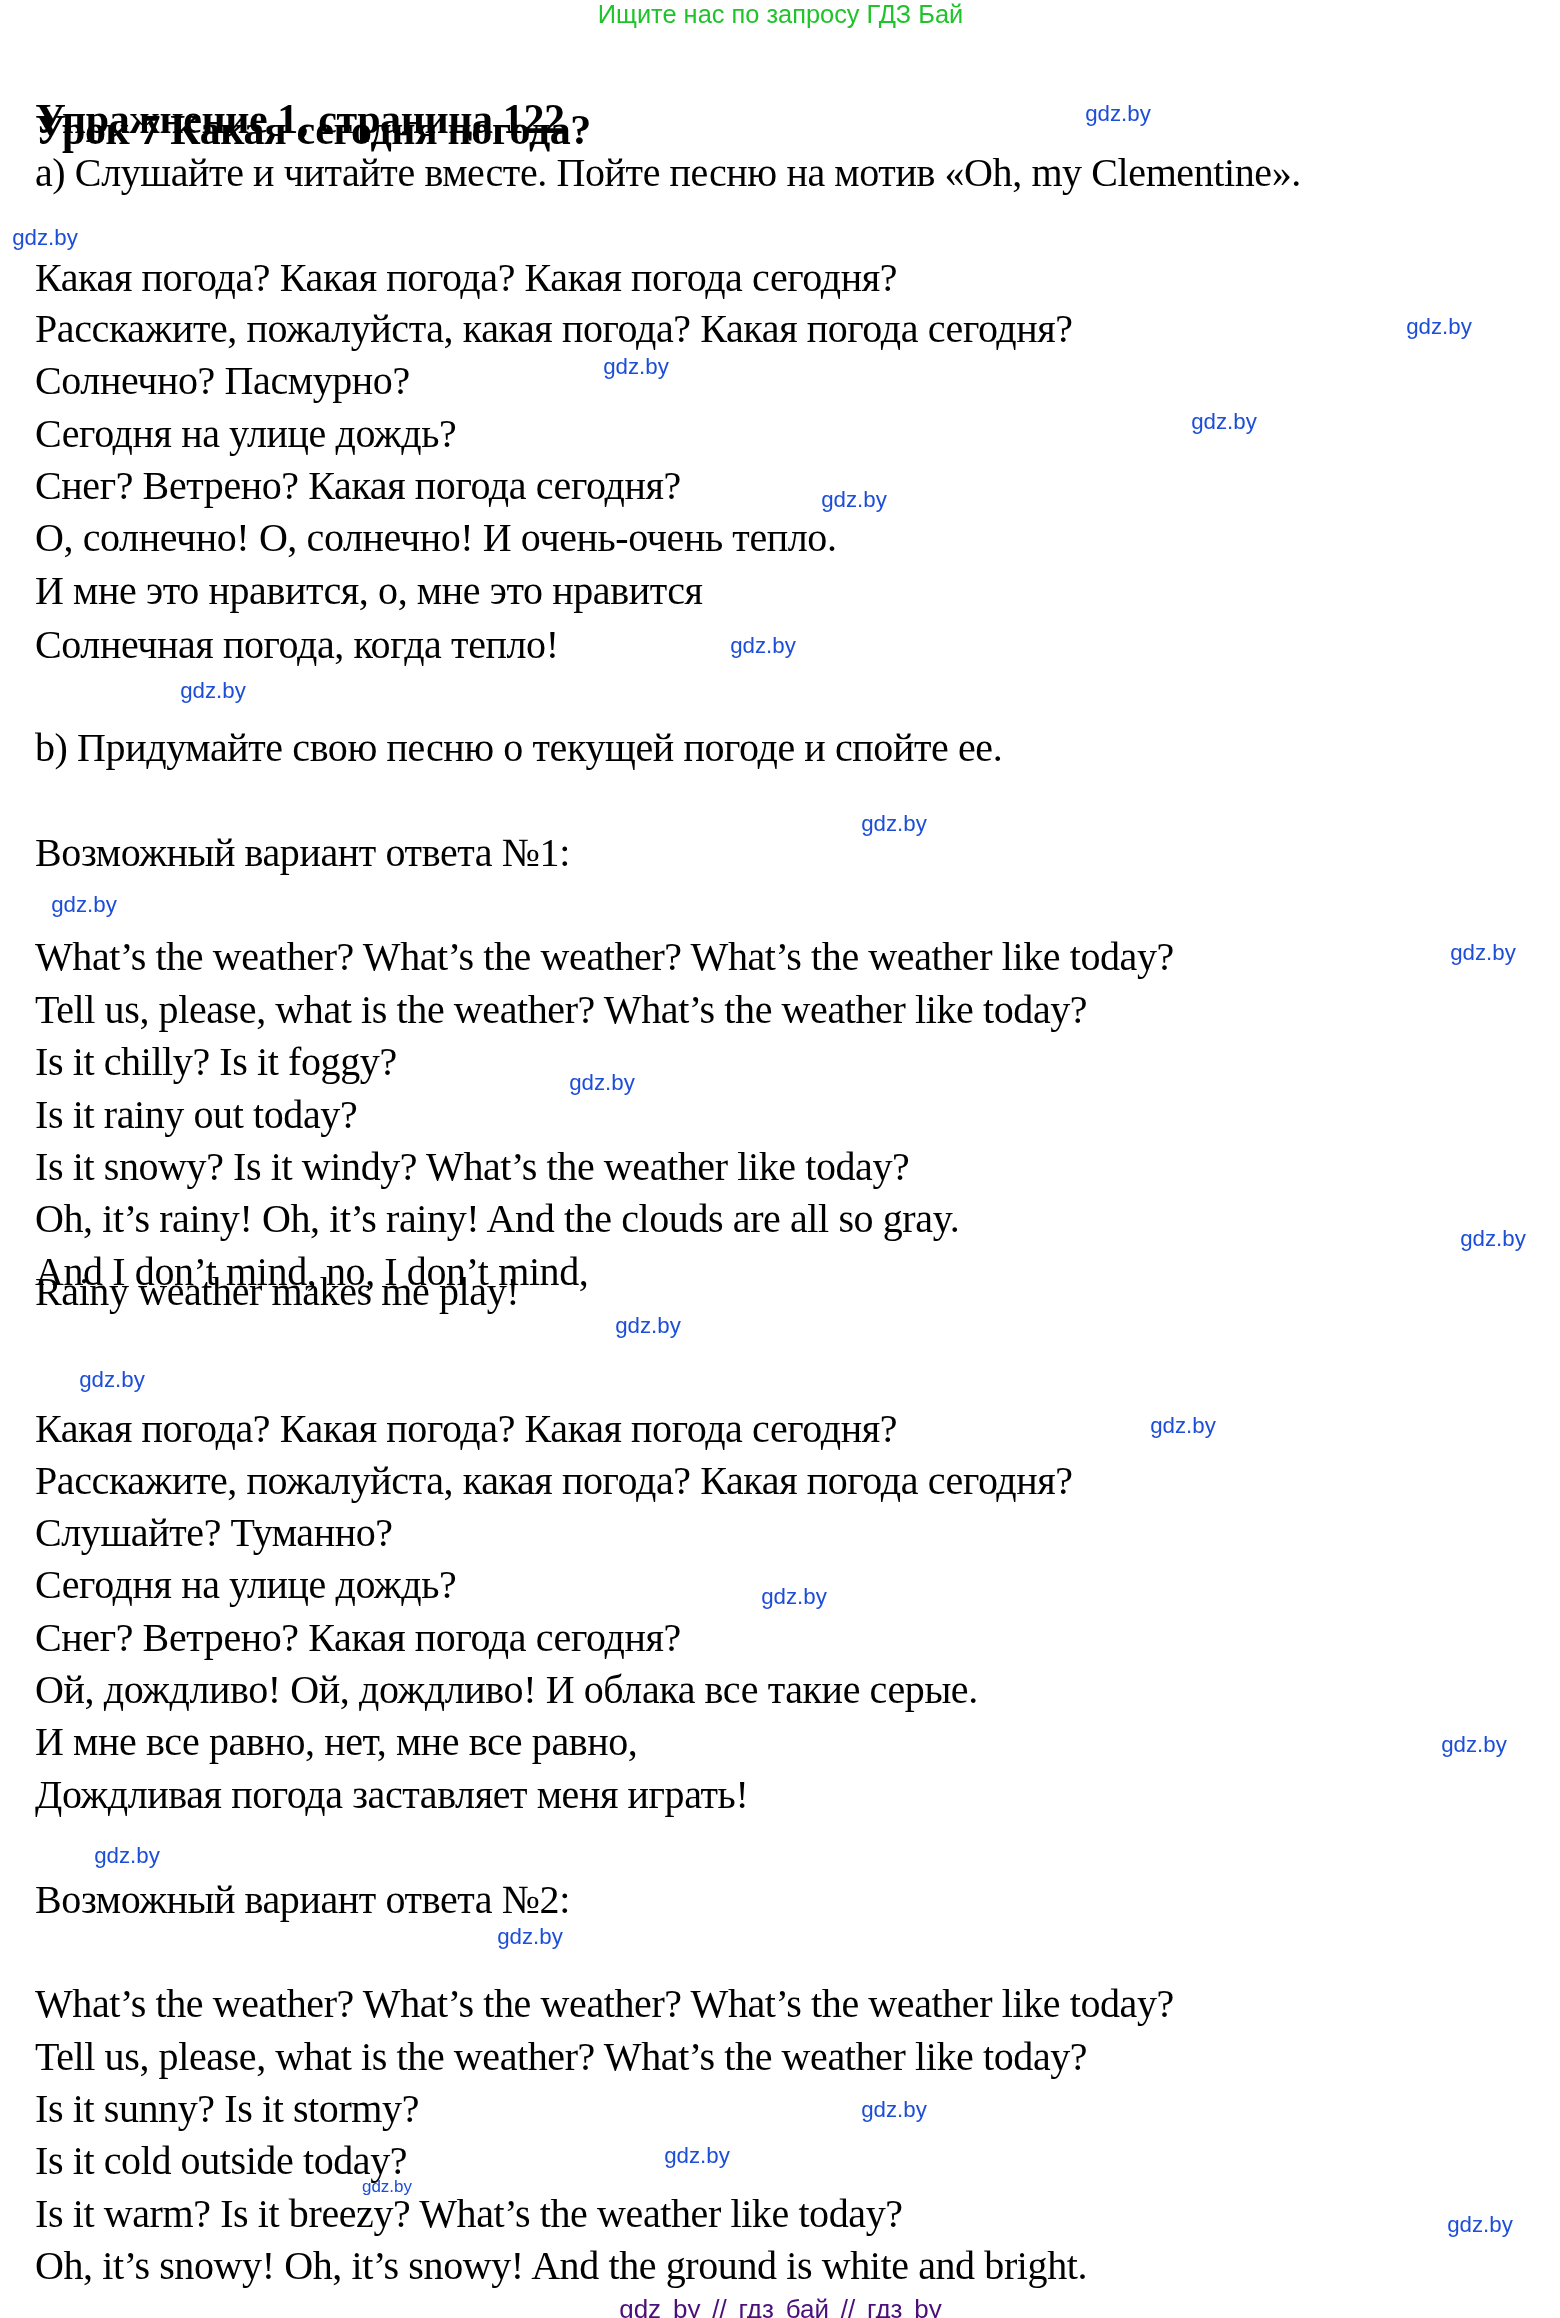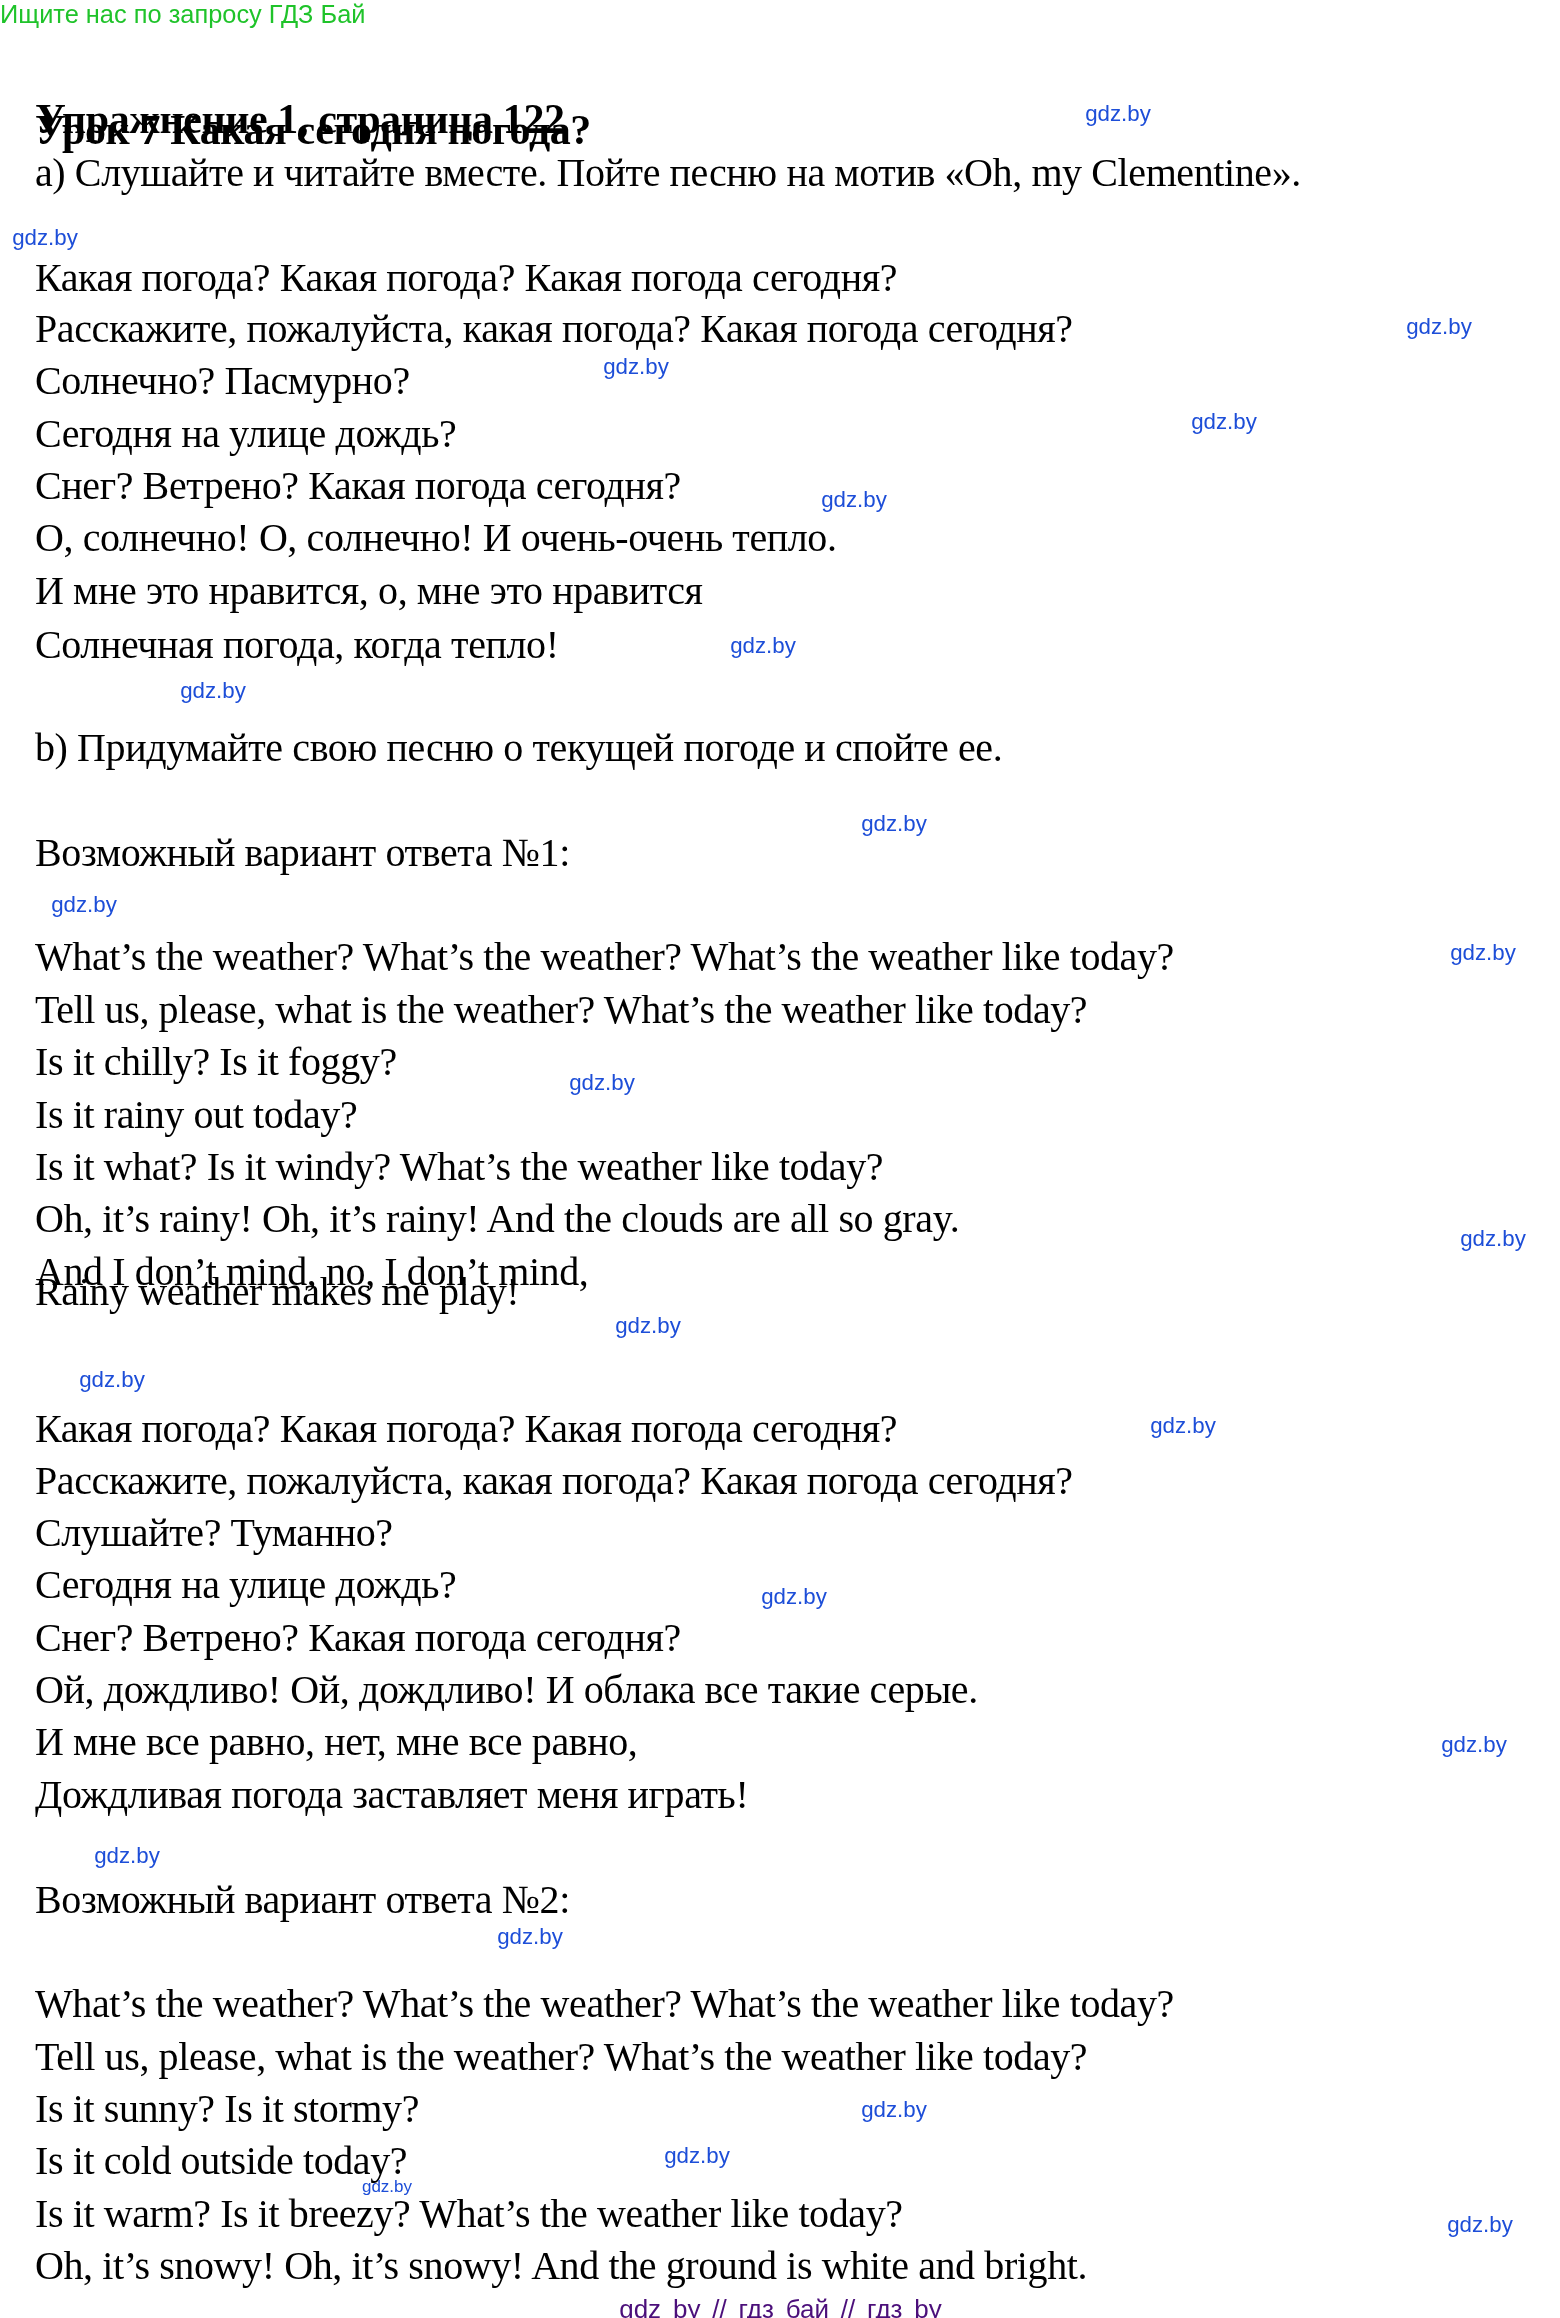--- a/index.html
+++ b/index.html
@@ -1,18 +1,18 @@
 <!DOCTYPE html>
 <html style="font-size:12.3px"><head>
 <meta charset="utf-8">
 <style>
   html, body { margin: 0; padding: 0; background: #ffffff; }
   body { width: 1561px; height: 2319px; position: relative; overflow: hidden; }
   .top-banner {
-    position: absolute; left: 0; top: 0; width: 1561px; text-align: left;
+    position: absolute; left: 0; top: 0; width: 1561px; text-align: center;
     font-family: "Liberation Sans", "DejaVu Sans", sans-serif;
     font-size: 25.4px; line-height: 29px; color: #1fc32a;
   }
   .line {
     position: absolute; left: 35px; white-space: nowrap;
     font-family: "Liberation Serif", "DejaVu Serif", serif;
     font-size: 40px; line-height: 46px; color: #000;
     transform: translateY(-50%); letter-spacing: -0.4px;
   }
   .line.bold { font-weight: bold; font-size: 42px; }
@@ -47,21 +47,21 @@
 <div class="line" style="top:591px">И мне это нравится, о, мне это нравится</div>
 <div class="line" style="top:645px">Солнечная погода, когда тепло!</div>
 
 <div class="line" style="top:748px">b) Придумайте свою песню о текущей погоде и спойте ее.</div>
 
 <div class="line" style="top:853px">Возможный вариант ответа №1:</div>
 <div class="line" style="top:957px">What’s the weather? What’s the weather? What’s the weather like today?</div>
 <div class="line" style="top:1010px">Tell us, please, what is the weather? What’s the weather like today?</div>
 <div class="line" style="top:1062px">Is it chilly? Is it foggy?</div>
 <div class="line" style="top:1115px">Is it rainy out today?</div>
-<div class="line" style="top:1167px">Is it what? Is it windy? What’s the weather like today?</div>
+<div class="line" style="top:1167px">Is it snowy? Is it windy? What’s the weather like today?</div>
 <div class="line" style="top:1219px">Oh, it’s rainy! Oh, it’s rainy! And the clouds are all so gray.</div>
 <div class="line" style="top:1272px">And I don’t mind, no, I don’t mind,</div>
 <div class="line" style="top:1292px">Rainy weather makes me play!</div>
 
 <div class="line" style="top:1429px">Какая погода? Какая погода? Какая погода сегодня?</div>
 <div class="line" style="top:1481px">Расскажите, пожалуйста, какая погода? Какая погода сегодня?</div>
 <div class="line" style="top:1533px">Слушайте? Туманно?</div>
 <div class="line" style="top:1585px">Сегодня на улице дождь?</div>
 <div class="line" style="top:1638px">Снег? Ветрено? Какая погода сегодня?</div>
 <div class="line" style="top:1690px">Ой, дождливо! Ой, дождливо! И облака все такие серые.</div>

